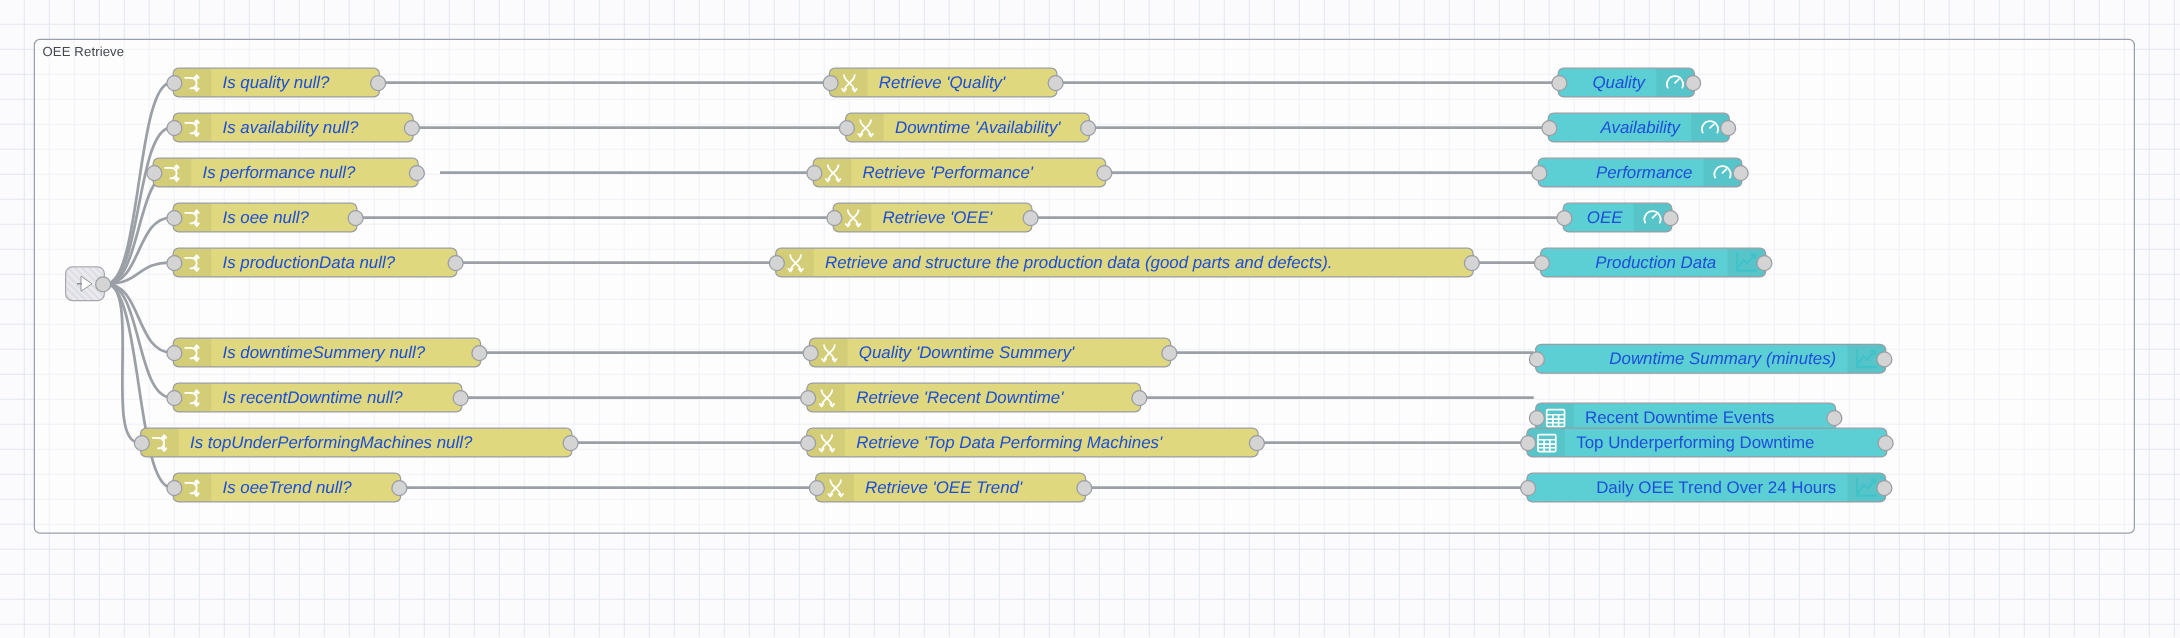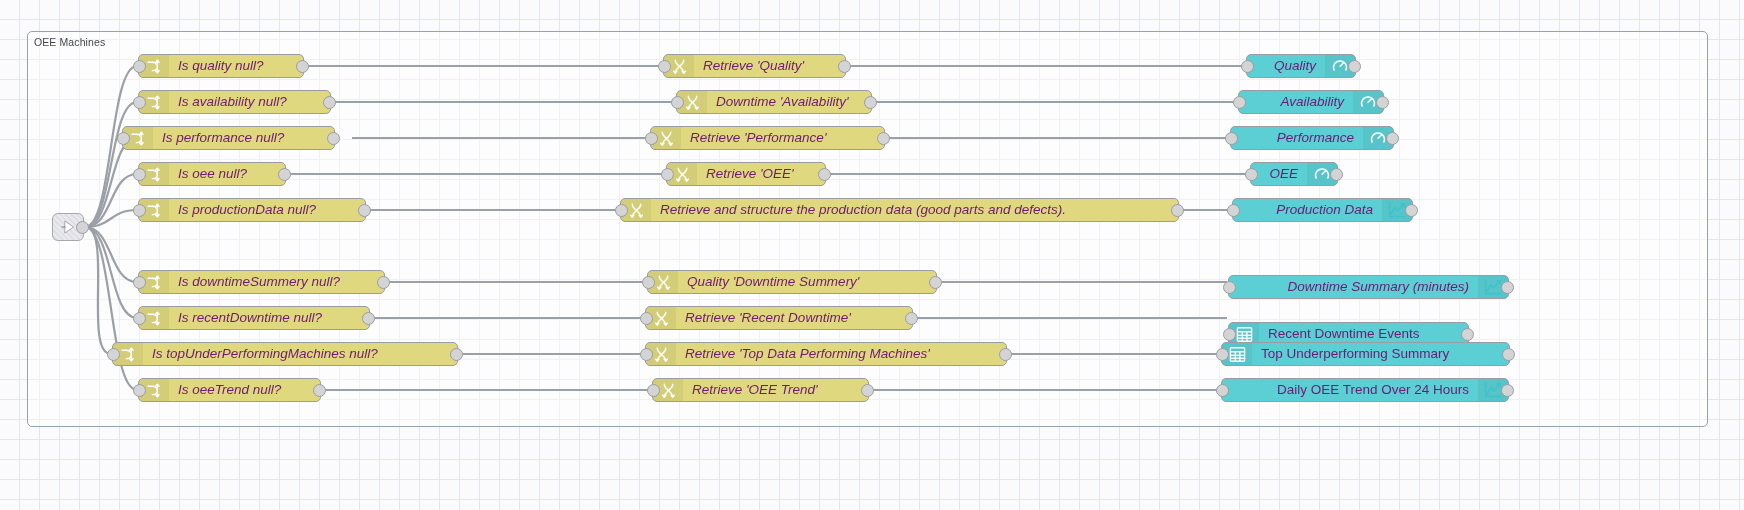--- a/index.html
+++ b/index.html
@@ -52,21 +52,21 @@
   .node.ui{background:#5bcfd4;}
   .node.ui .icon-box{background:rgba(0,0,0,0.05);}
   .icon-box{
     width:30px;flex:0 0 30px;
     display:flex;align-items:center;justify-content:center;
     border-radius:4px 0 0 4px;
   }
   .icon-box.right{border-radius:0 4px 4px 0;}
   .icon-box.light{background:#f4fbfb;}
   .label{
-    font-size:13.5px;color:#701a75;
+    font-size:13.5px;color:#1d4ed8;
     white-space:nowrap;
     padding:0 9px;
     line-height:1;
   }
   .label.it{font-style:italic;}
   .label.lft{margin-right:auto;}
   .label.rgt{margin-left:auto;}
   
   .port{
     position:absolute;width:11px;height:11px;border-radius:50%;
@@ -82,21 +82,21 @@
     background:repeating-linear-gradient(45deg,#e9e9ee,#e9e9ee 2px,#dedee5 2px,#dedee5 4px);
     display:flex;align-items:center;justify-content:center;
   }
 </style>
 </head>
 <body>
 
 <div id="canvas">
 
   <div class="group-box" id="groupBox" style="left: 27px; top: 31px; width: 1679px; height: 394px;"></div>
-  <div class="group-label" id="groupLabel" style="left: 34px; top: 36px;">OEE Machines</div>
+  <div class="group-label" id="groupLabel" style="left: 34px; top: 36px;">OEE Retrieve</div>
 
   <svg class="wires" id="wireLayer">
       <path d="M 85 227 C 113 227, 109 66, 137 66"></path>
       <path d="M 305 66 C 465.65 66, 501.35 66, 662 66"></path>
       <path d="M 847 66 C 1026.1 66, 1065.9 66, 1245 66"></path>
       <path d="M 85 227 C 113 227, 109 102, 137 102"></path>
       <path d="M 332 102 C 486.35 102, 520.65 102, 675 102"></path>
       <path d="M 873 102 C 1036.8 102, 1073.2 102, 1237 102"></path>
       <path d="M 85 227 C 113 227, 109 138, 137 138"></path>
       <path d="M 352 138 C 485.65 138, 515.35 138, 649 138"></path>
@@ -537,21 +537,21 @@
               <rect x="3" y="3.5" width="18" height="17" rx="1.2"></rect>
               <path d="M3 8.6 H21"></path>
               <path d="M3 13 H21"></path>
               <path d="M3 16.7 H21"></path>
               <path d="M9.2 8.6 V20.5"></path>
               <path d="M15 8.6 V20.5"></path>
             </g>
           </svg>
         </div>
         <div class="body">
-          <span class="label lft">Top Underperforming Summary</span>
+          <span class="label lft">Top Underperforming Downtime</span>
         </div>
         <span class="port in"></span>
         <span class="port out"></span>
       </div>
       <div class="node switch" style="left: 138px; top: 378px; width: 183px; height: 24px;">
         <div class="icon-box">
           <svg width="17" height="17" viewBox="0 0 24 24">
             <g fill="none" stroke="#fff" stroke-width="2.1" stroke-linecap="round" stroke-linejoin="round">
               <path d="M3 6 H9"></path>
               <path d="M9 6 C16 6 16 12 16 12 C16 12 16 18 9 18"></path>

